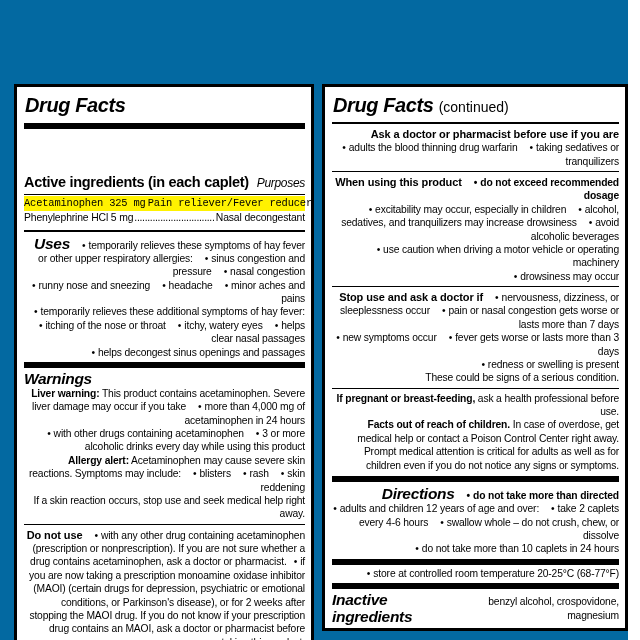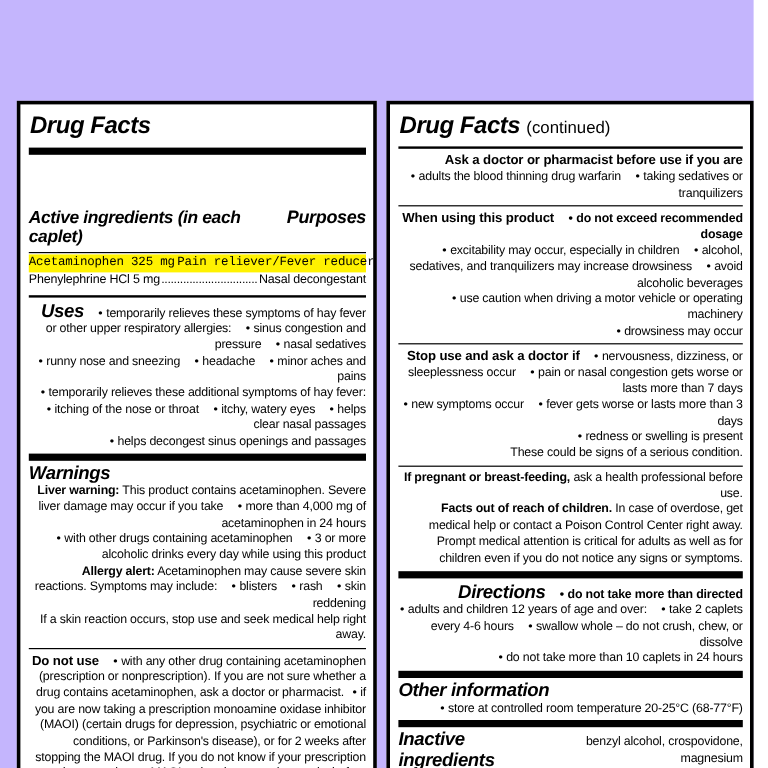--- a/index.html
+++ b/index.html
@@ -6,21 +6,21 @@
   html, body {
     margin: 0; padding: 0;
     width: 640px; height: 640px;
     background: #ffffff;
     font-family: "Liberation Sans", sans-serif;
     -webkit-font-smoothing: antialiased;
   }
   .page {
     position: relative;
     width: 628px; height: 640px;
-    background: #c4b5fd;
+    background: #0369a1;
   }
 
   
   .panel {
     position: absolute;
     background: #fff;
     border: 3px solid #000;
     overflow: hidden;
   }
   #panel-left  { left: 14px;  top: 84px; width: 300px; }
@@ -74,22 +74,22 @@
   .sp { display: inline-block; width: 12px; }
   .sp-s { display: inline-block; width: 7px; }
 
   
   .ai-head {
     display: flex;
     justify-content: space-between;
     align-items: baseline;
     padding: 1px 0 2px 0;
   }
-  .ai-head .l { font-size: 14.5px; font-weight: bold; font-style: italic; letter-spacing: -0.3px; margin-top: 44px;}
-  .ai-head .r { font-size: 15px;   font-weight: bold; font-style: italic; letter-spacing: -0.3px;}
+  .ai-head .l { font-size: 14.5px; font-weight: bold; letter-spacing: -0.3px; margin-top: 44px;}
+  .ai-head .r { font-size: 12px;   font-weight: normal; font-style: italic; letter-spacing: -0.3px;}
 
   .ai-row {
     display: flex;
     align-items: baseline;
     font-size: 10.4px;
     line-height: 1.42;
     letter-spacing: -0.15px;
     white-space: nowrap;
   }
   .ai-row .name { flex: 0 0 auto; }
@@ -131,21 +131,21 @@
       </div>
       <div class="ai-row">
         <span class="name">Phenylephrine HCl 5 mg</span>
         <span class="dots"></span>
         <span class="purpose">Nasal decongestant</span>
       </div>
 
       <div class="rule-med" style="margin-top:4px;"></div>
 
       <div class="body" style="margin-top:3px;">
-        <span class="sec-title">Uses</span><span class="sp"></span><span class="bl">temporarily relieves these symptoms of hay fever or other upper respiratory allergies:</span><span class="sp"></span><span class="bl">sinus congestion and pressure</span><span class="sp"></span><span class="bl">nasal sedatives</span><br>
+        <span class="sec-title">Uses</span><span class="sp"></span><span class="bl">temporarily relieves these symptoms of hay fever or other upper respiratory allergies:</span><span class="sp"></span><span class="bl">sinus congestion and pressure</span><span class="sp"></span><span class="bl">nasal congestion</span><br>
         <span class="bl">runny nose and sneezing</span><span class="sp"></span><span class="bl">headache</span><span class="sp"></span><span class="bl">minor aches and pains</span><br>
         <span class="bl">temporarily relieves these additional symptoms of hay fever:</span><span class="sp"></span><span class="bl">itching of the nose or throat</span><span class="sp"></span><span class="bl">itchy, watery eyes</span><span class="sp"></span><span class="bl">helps clear nasal passages</span><br>
         <span class="bl">helps decongest sinus openings and passages</span>
       </div>
 
       <div class="rule-thick" style="margin-top:3px;"></div>
 
       <div>
         <div class="sec-title" style="margin-top:2px;">Warnings</div>
         <div class="body">
@@ -215,21 +215,20 @@
 
       <div class="body" style="margin-top:3px;">
         <span class="sec-title">Directions</span><span class="sp"></span><span class="bl b">do not take more than directed</span><br>
         <span class="bl">adults and children 12 years of age and over:</span><span class="sp"></span><span class="bl">take 2 caplets every 4-6 hours</span><span class="sp"></span><span class="bl">swallow whole – do not crush, chew, or dissolve</span><br>
         <span class="bl">do not take more than 10 caplets in 24 hours</span><br>
       </div>
 
       <div class="rule-thick" style="margin-top:3px;"></div>
 
       <div style="margin-top:2px;">
-        <div class="sec-title">Other information</div>
         <div class="body">
           <span class="bl">store at controlled room temperature 20-25°C (68-77°F)</span>
         </div>
       </div>
 
       <div class="rule-thick" style="margin-top:3px;"></div>
 
       <div style="margin-top:2px;">
         <div style="display:flex; align-items:baseline;">
           <span class="sec-title">Inactive ingredients</span>

